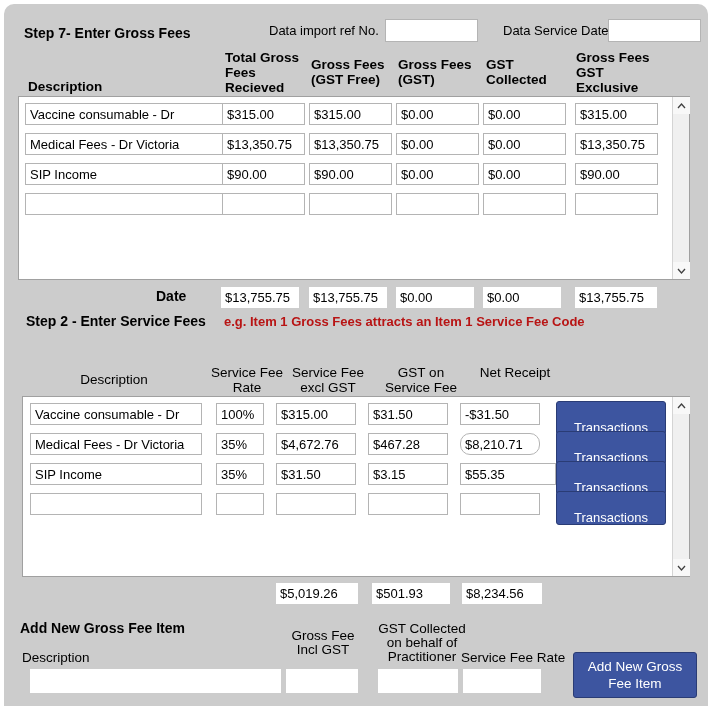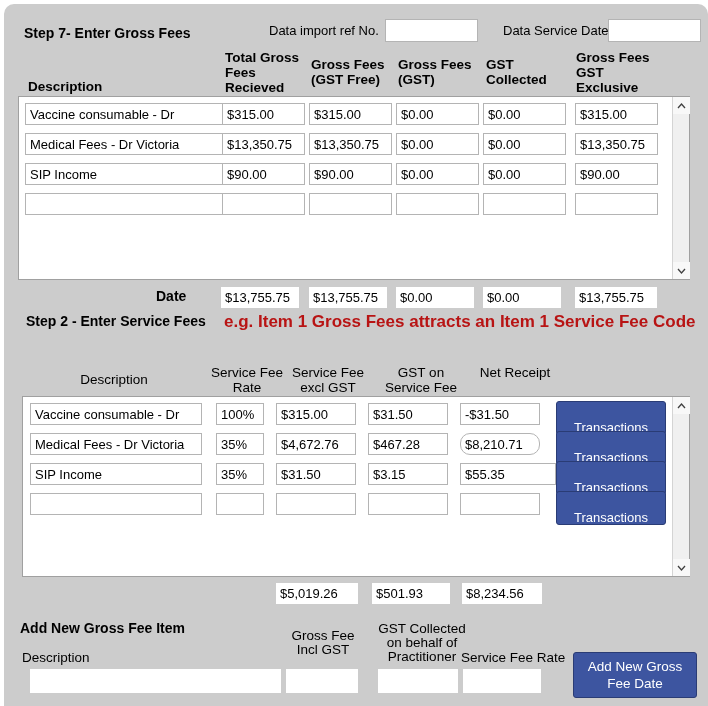--- a/index.html
+++ b/index.html
@@ -41,21 +41,21 @@
     font-weight: bold;
     font-size: 13.5px;
     line-height: 15px;
   }
   .col-head2 {
     font-weight: normal;
     font-size: 13.5px;
     line-height: 15px;
     text-align: center;
   }
-  .red { color: #b81414; font-weight: bold; font-size: 17px; text-align: right; }
+  .red { color: #b81414; font-weight: bold; font-size: 13px; text-align: right; }
 
   
   .fld {
     position: absolute;
     box-sizing: border-box;
     background: #ffffff;
     border: 1px solid #b4b4b4;
     font-family: "Liberation Sans", sans-serif;
     font-size: 13px;
     color: #000000;
@@ -303,15 +303,15 @@
 on behalf of
 Practitioner</div>
   <div class="lbl" style="left:457px; top:647px; font-size:13.5px;">Service Fee Rate</div>
 
   <input class="fld-plain" style="left: 26px; top: 665px; width: 251px; height: 24px;" value="">
   <input class="fld-plain" style="left: 282px; top: 665px; width: 72px; height: 24px;" value="">
   <input class="fld-plain" style="left: 374px; top: 665px; width: 80px; height: 24px;" value="">
   <input class="fld-plain" style="left: 459px; top: 665px; width: 78px; height: 24px;" value="">
 
   <button class="btn-big" style="left:569px; top:648px; width:124px; height:46px; white-space:pre-line;">Add New Gross
-Fee Date</button>
+Fee Item</button>
 
 </div>
 
 </body></html>

